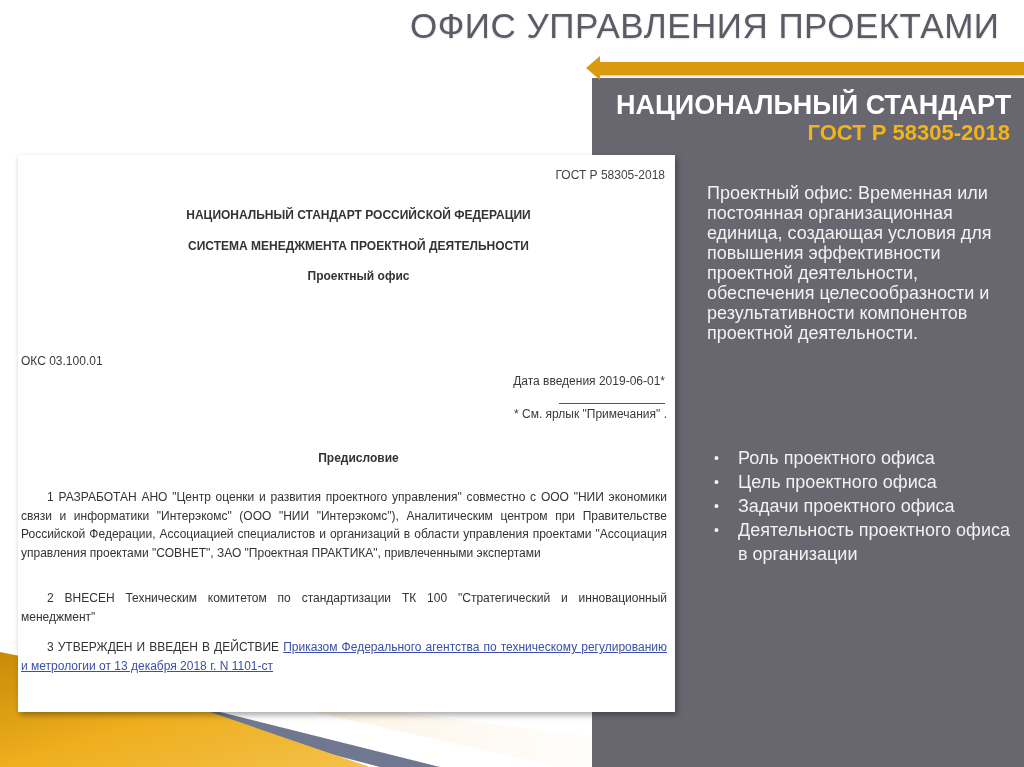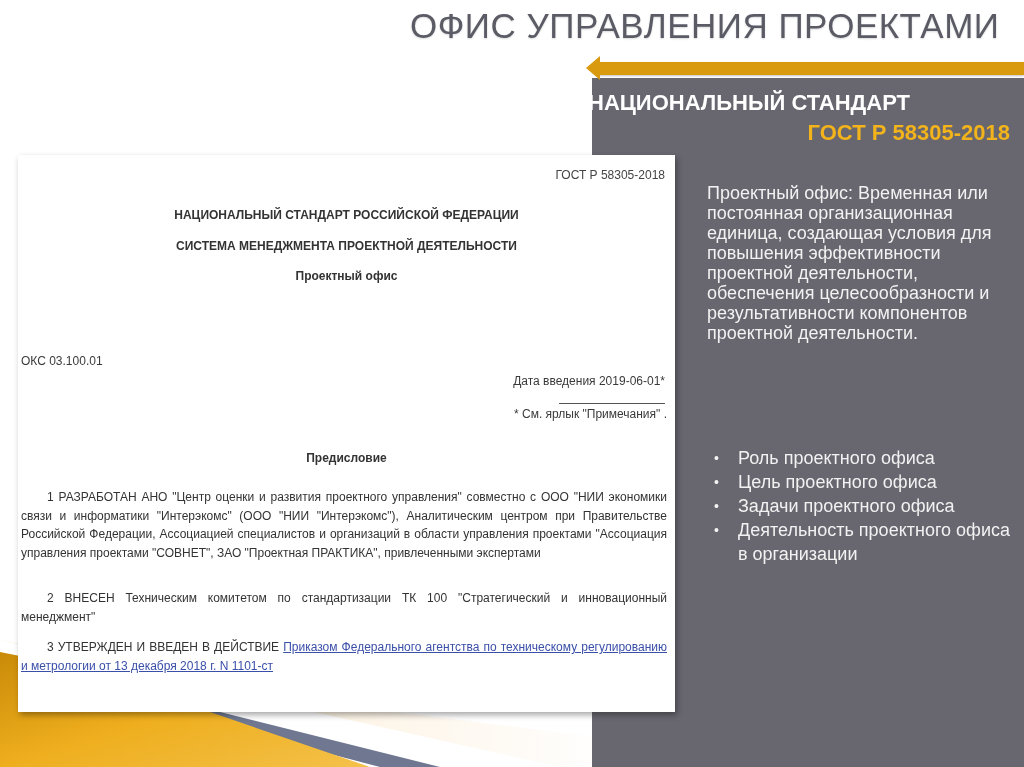--- a/index.html
+++ b/index.html
@@ -50,23 +50,23 @@
       left: 586px;
       top: 56px;
       width: 0;
       height: 0;
       border-top: 12px solid transparent;
       border-bottom: 12px solid transparent;
       border-right: 14px solid #d99a0f;
     }
     .panel-heading {
       position: absolute;
-      left: 588px;
+      left: 616px;
       top: 90px;
-      font-size: 22px;
+      font-size: 27px;
       font-weight: bold;
       color: #ffffff;
       white-space: nowrap;
     }
     .panel-subheading {
       position: absolute;
       right: 14px;
       top: 120px;
       font-size: 22px;
       font-weight: bold;
@@ -127,21 +127,21 @@
     }
     .doc-code {
       position: absolute;
       right: 10px;
       top: 13px;
       font-size: 12px;
       color: #444;
     }
     .doc-center {
       position: absolute;
-      left: 0;
+      left: 12px;
       width: 657px;
       text-align: center;
       font-size: 12px;
       color: #333;
     }
     .bold { font-weight: bold; }
     .doc-oks {
       position: absolute;
       left: 3px;
       top: 199px;

